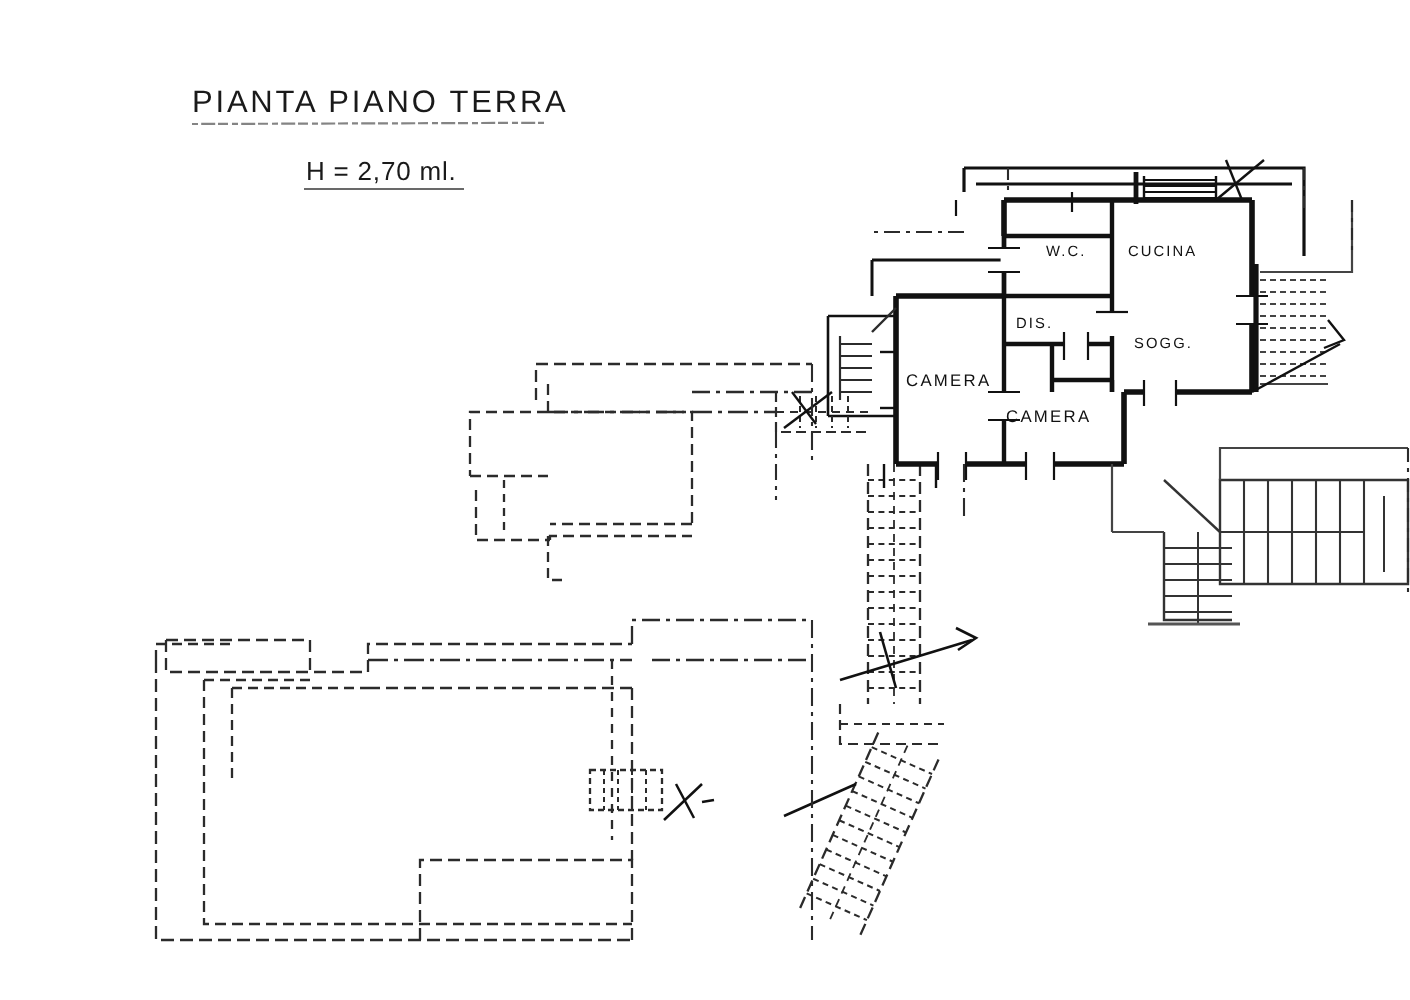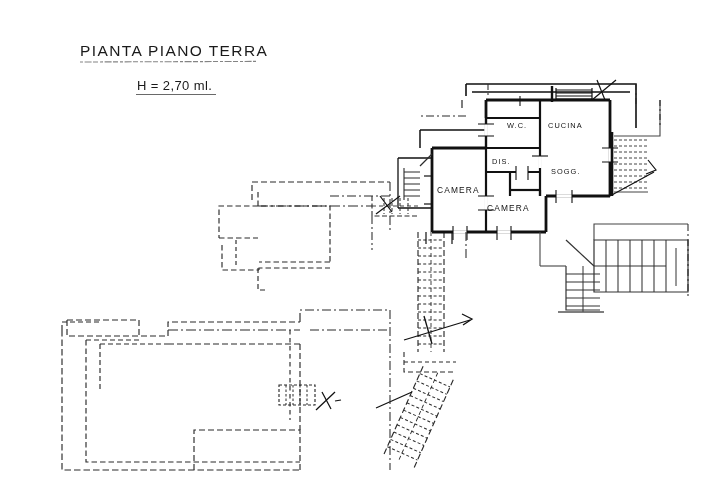--- a/index.html
+++ b/index.html
@@ -9,21 +9,21 @@
   }
   body {
     width: 705px;
     height: 500px;
     position: relative;
     overflow: hidden;
     font-family: "Liberation Sans", sans-serif;
   }
   #plan-root {
     position: absolute;
-    left: 0; top: 0;
+    left: 16px; top: 0;
     width: 619px;
     height: 500px;
   }
   svg.plan {
     display: block;
     width: 705px;
     height: 500px;
   }
   .ttl {
     font-family: "Liberation Sans", sans-serif;

